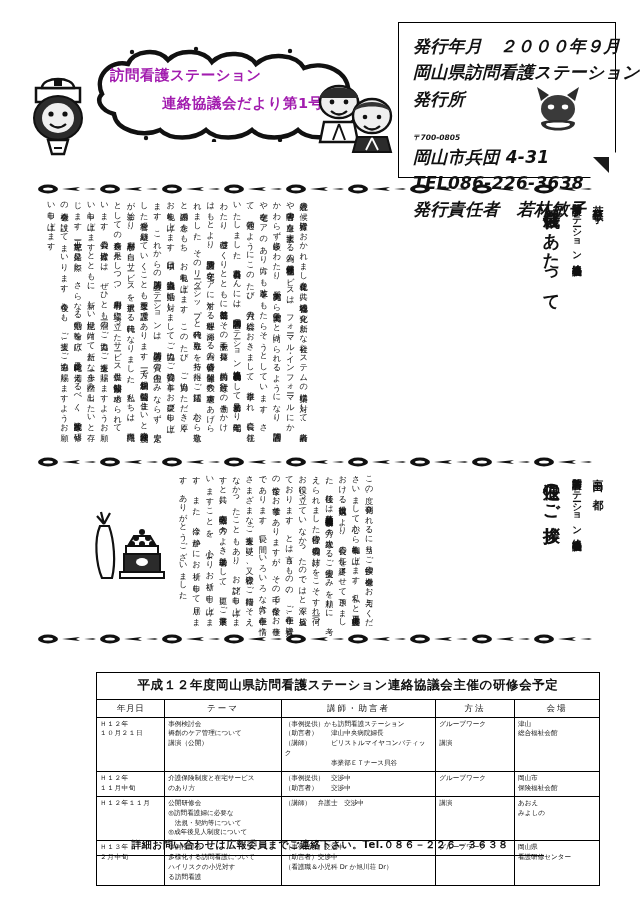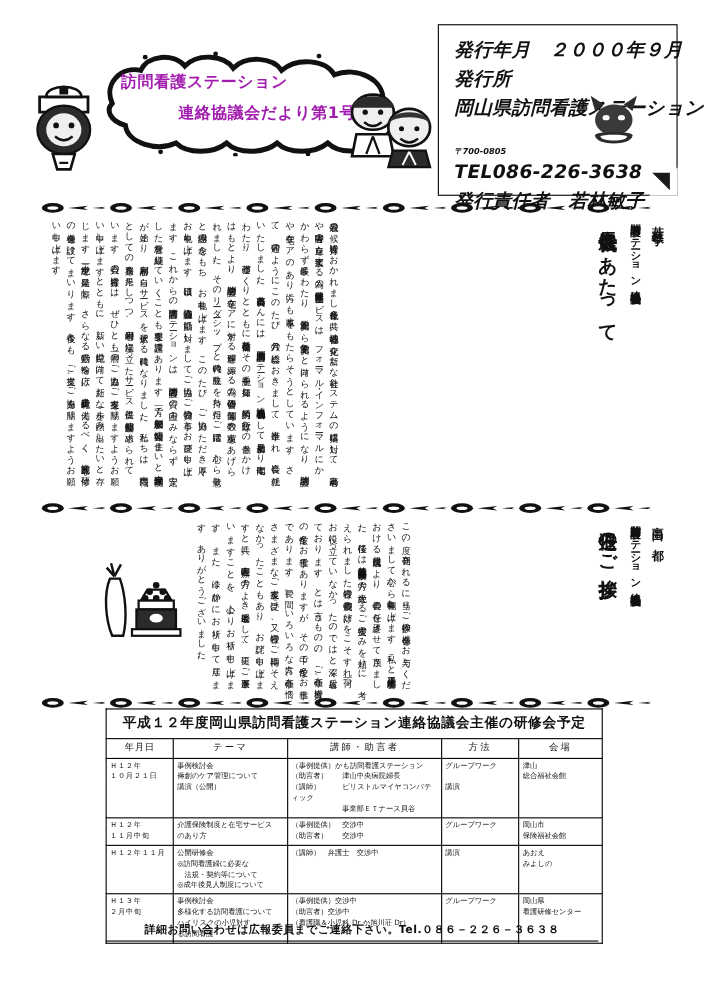--- a/index.html
+++ b/index.html
@@ -205,22 +205,22 @@
     top: 506px;
     width: 78px;
     height: 92px;
   }
   .offering-fig svg { display:block; width:100%; height:100%; }
 
   
   .sched {
     position: absolute;
     left: 96px;
-    top: 644px;
-    width: 452px;
+    top: 672px;
+    width: 504px;
     border-collapse: collapse;
     font-family: "DejaVu Sans", "Liberation Sans", sans-serif;
   }
   .sched td, .sched th {
     border: 1px solid #000;
     padding: 2px 3px;
     vertical-align: top;
     font-size: 6.6px;
     line-height: 1.5;
     font-weight: normal;
@@ -323,23 +323,24 @@
         <circle cx="33" cy="25" r="2.3" fill="#111"></circle>
         <path d="M18,34 Q26,41 34,34" stroke="#111" stroke-width="2.2" fill="none"></path>
         <path d="M11,45 L41,45 L45,60 L7,60 Z" fill="#2b2b2b" stroke="#111" stroke-width="2"></path>
         <path d="M26,46 L20,58 M26,46 L32,58" stroke="#fff" stroke-width="1.8"></path>
       </svg>
     </div>
   </div>
 
   <div class="pub-box">
     <div class="pub-line">発行年月　２０００年９月</div>
+    <div class="pub-line">岡山県訪問看護ステーション</div>
     <div class="pub-line">発行所</div>
-    <div class="pub-line">岡山県訪問看護ステーション</div>
     <div class="pub-line small">〒700-0805</div>
+    <div class="pub-line">岡山市兵団 4-31</div>
     <div class="pub-line">TEL086-226-3638</div>
     <div class="pub-line">発行責任者　若林敏子</div>
 
     <div class="pub-emblem">
       <svg viewBox="0 0 46 54">
         <path d="M6,16 L2,2 L14,10 Z" fill="#2b2b2b"></path>
         <path d="M40,16 L44,2 L32,10 Z" fill="#2b2b2b"></path>
         <ellipse cx="23" cy="24" rx="17" ry="14" fill="#3a3a3a"></ellipse>
         <ellipse cx="16" cy="22" rx="3.2" ry="2.4" fill="#fff"></ellipse>
         <ellipse cx="30" cy="22" rx="3.2" ry="2.4" fill="#fff"></ellipse>

